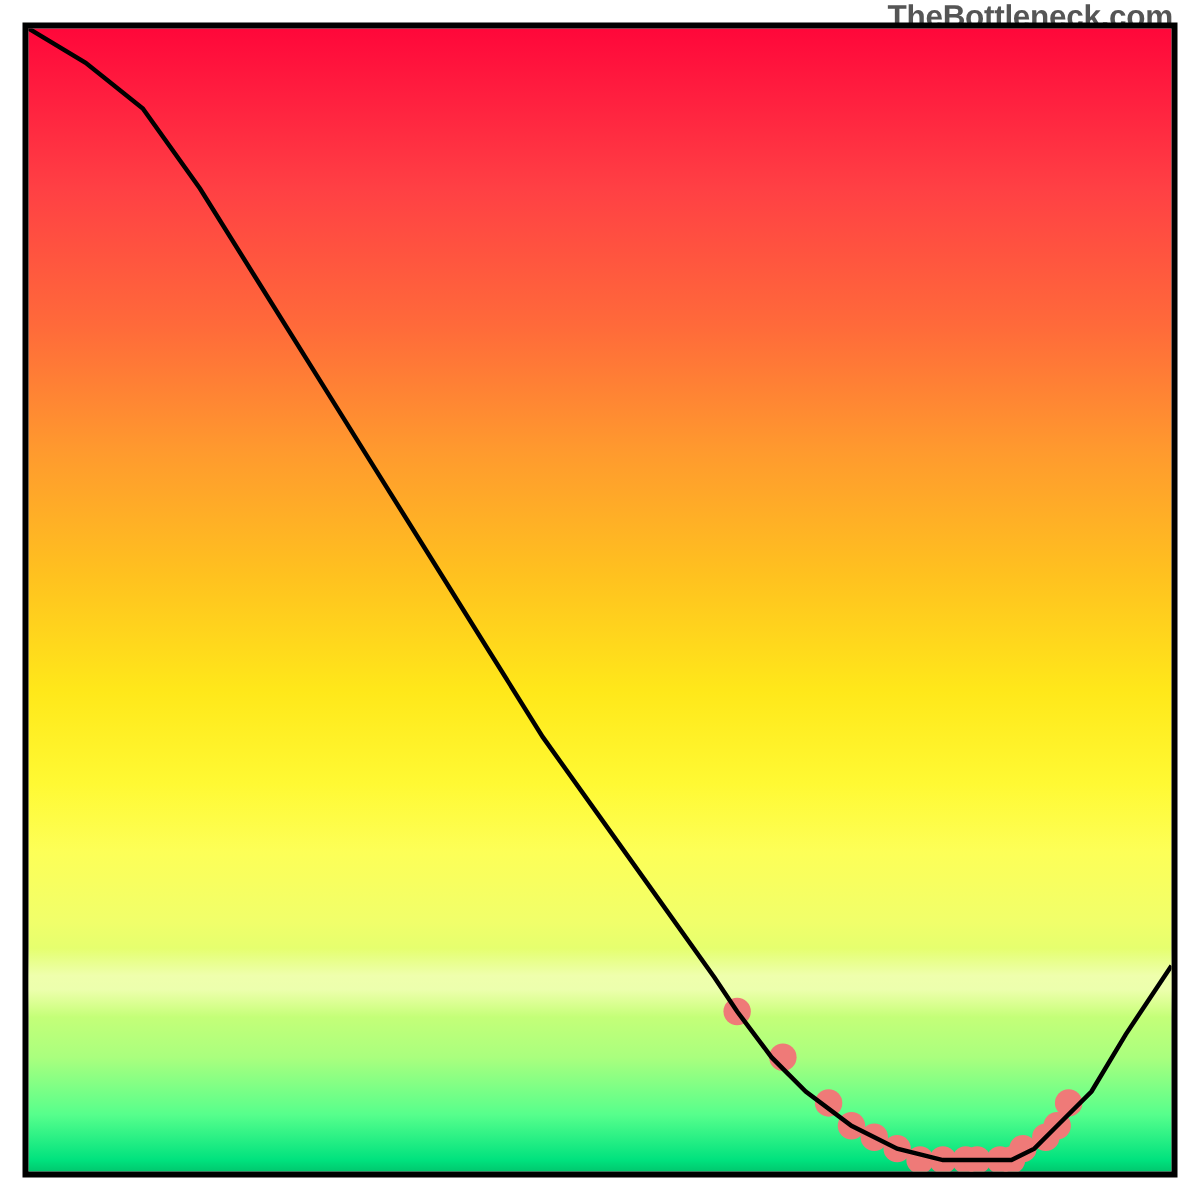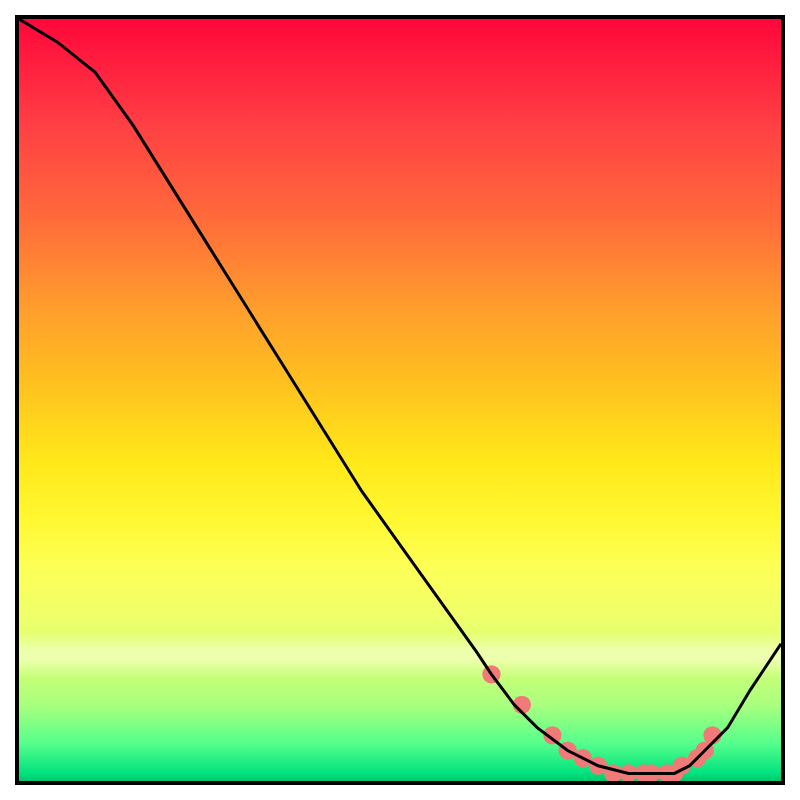--- a/index.html
+++ b/index.html
@@ -72,20 +72,21 @@
     color: #555;
     font-family: Arial, sans-serif;
     letter-spacing: -0.2px;
   }
 </style>
 </head>
 <body>
 
 <div id="container">
 
+  <div id="watermark">TheBottleneck.com</div>
 
   <div id="plot">
     <div id="pale-band"></div>
     <svg id="svg-overlay" viewBox="0 0 100 100" preserveAspectRatio="none">
       <g id="markers-group">
           <circle cx="62.00" cy="86.00" r="1.2" fill="#ef7a78"></circle>
           <circle cx="66.00" cy="90.00" r="1.2" fill="#ef7a78"></circle>
           <circle cx="70.00" cy="94.00" r="1.2" fill="#ef7a78"></circle>
           <circle cx="72.00" cy="96.00" r="1.2" fill="#ef7a78"></circle>
           <circle cx="74.00" cy="97.00" r="1.2" fill="#ef7a78"></circle>

